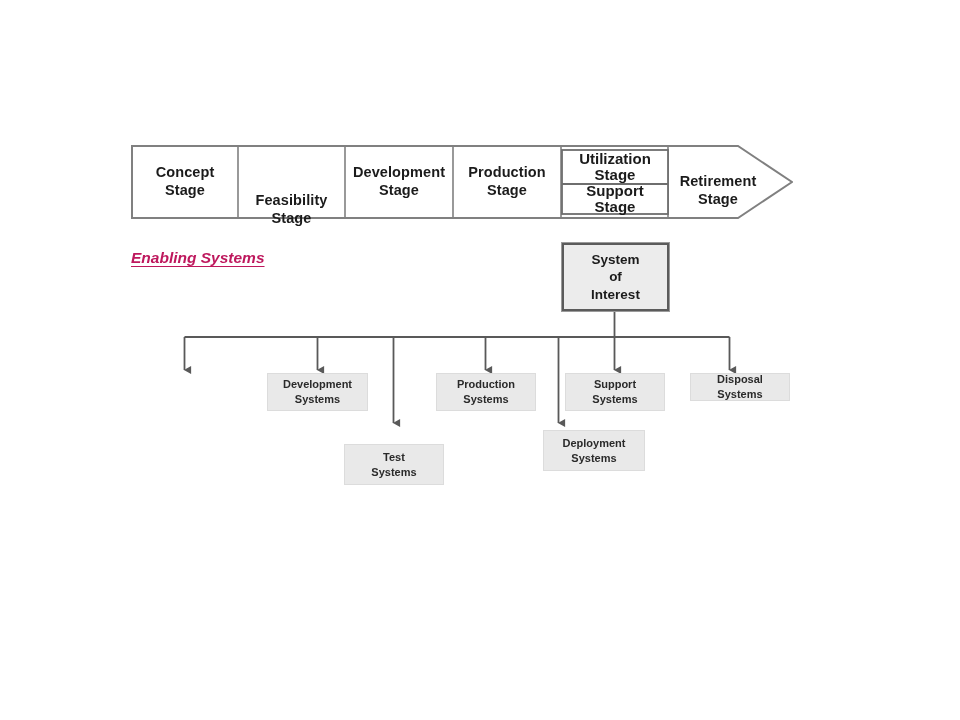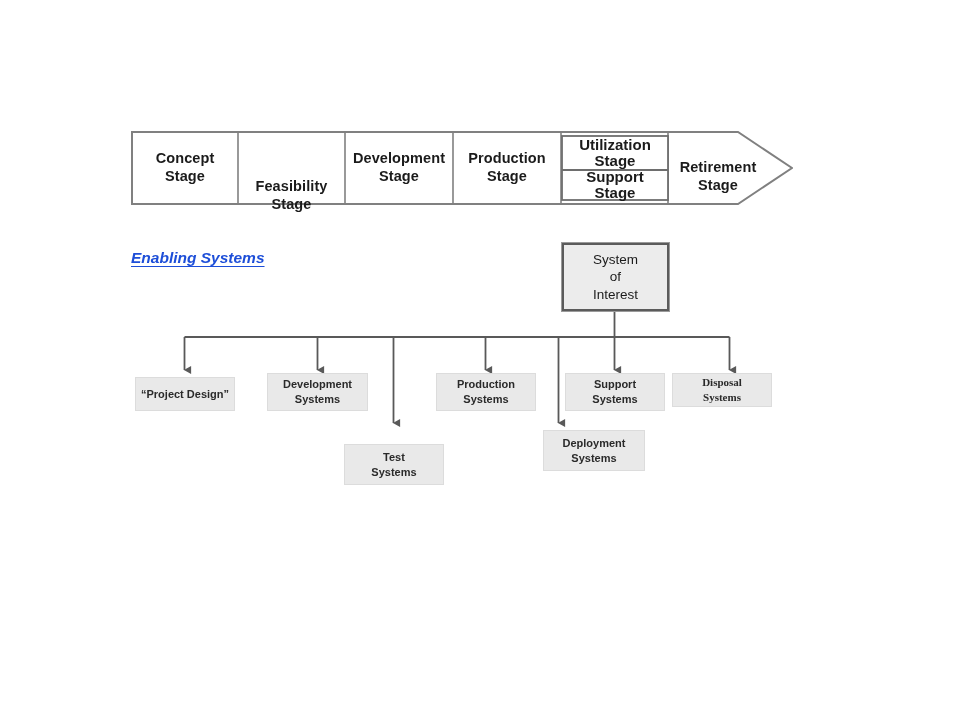--- a/index.html
+++ b/index.html
@@ -4,48 +4,48 @@
 <style>
   html,body{margin:0;padding:0;}
   body{
     width:960px;height:720px;background:#ffffff;
     font-family:"Liberation Sans", sans-serif;
     overflow:hidden;position:relative;
   }
   #stage{position:absolute;left:0;top:0;width:960px;height:720px;}
 
   
-  .banner{position:absolute;left:131px;top:131px;width:662px;height:74px;}
+  .banner{position:absolute;left:131px;top:145px;width:662px;height:74px;}
   .banner svg{position:absolute;left:0;top:0;}
   .stage-cell{
     position:absolute;display:flex;align-items:center;justify-content:center;
     text-align:center;color:#1b1b1b;font-weight:bold;font-size:14.5px;
     line-height:1.22;letter-spacing:.1px;
   }
   .stage-cell.italic{margin-top:28px;}
   .sub-cell{
     position:absolute;display:flex;align-items:center;justify-content:center;
     text-align:center;color:#1b1b1b;font-weight:bold;font-size:15px;
     line-height:1.08;
   }
 
   
   .enabling-label{
     position:absolute;left:131px;top:249px;
-    font-weight:bold;font-style:italic;font-size:15.5px;color:#1d4ed8;
+    font-weight:bold;font-style:italic;font-size:15.5px;color:#be185d;
     text-decoration:underline;text-underline-offset:3px;white-space:nowrap;
   }
 
   
   .soi{
     position:absolute;left:561px;top:242px;width:109px;height:70px;
     background:#ececec;border:1px solid #9a9a9a;outline:2px solid #5b5b5b;
     outline-offset:-3px;
     display:flex;align-items:center;justify-content:center;text-align:center;
-    font-weight:normal;font-size:13.5px;line-height:1.3;color:#1b1b1b;
+    font-weight:bold;font-size:13.5px;line-height:1.3;color:#1b1b1b;
     box-sizing:border-box;
   }
 
   
   .esbox{
     position:absolute;background:#e9e9e9;border:1px solid #dcdcdc;
     display:flex;align-items:center;justify-content:center;text-align:center;
     font-weight:bold;font-size:11px;line-height:1.35;color:#2a2a2a;
     box-sizing:border-box;
   }
@@ -107,27 +107,26 @@
       <line x1="317.5" y1="337" x2="317.5" y2="370" marker-end="url(#ah)"></line>
       <line x1="485.5" y1="337" x2="485.5" y2="370" marker-end="url(#ah)"></line>
       <line x1="614.5" y1="337" x2="614.5" y2="370" marker-end="url(#ah)"></line>
       <line x1="729.5" y1="337" x2="729.5" y2="370" marker-end="url(#ah)"></line>
 
       <line x1="393.5" y1="337" x2="393.5" y2="423" marker-end="url(#ah)"></line>
       <line x1="558.5" y1="337" x2="558.5" y2="423" marker-end="url(#ah)"></line>
     </g>
   </svg>
 
-  <div class="esbox" style="left:135px;top:377px;width:100px;height:34px;">“Project Design”</div>
 
   <div class="esbox" style="left:267px;top:373px;width:101px;height:38px;">Development<br>Systems</div>
 
   <div class="esbox" style="left:344px;top:444px;width:100px;height:41px;">Test<br>Systems</div>
 
   <div class="esbox" style="left:436px;top:373px;width:100px;height:38px;">Production<br>Systems</div>
 
   <div class="esbox" style="left:508px;top:430px;width:102px;height:41px;margin-left:35px;">Deployment<br>Systems</div>
 
   <div class="esbox" style="left:565px;top:373px;width:100px;height:38px;">Support<br>Systems</div>
 
-  <div class="esbox" style="left:672px;top:373px;width:100px;height:34px;font-family:Liberation Serif, serif;">Disposal<br>Systems</div>
+  <div class="esbox" style="left:690px;top:373px;width:100px;height:28px;">Disposal<br>Systems</div>
 
 </div>
 
 </body></html>

